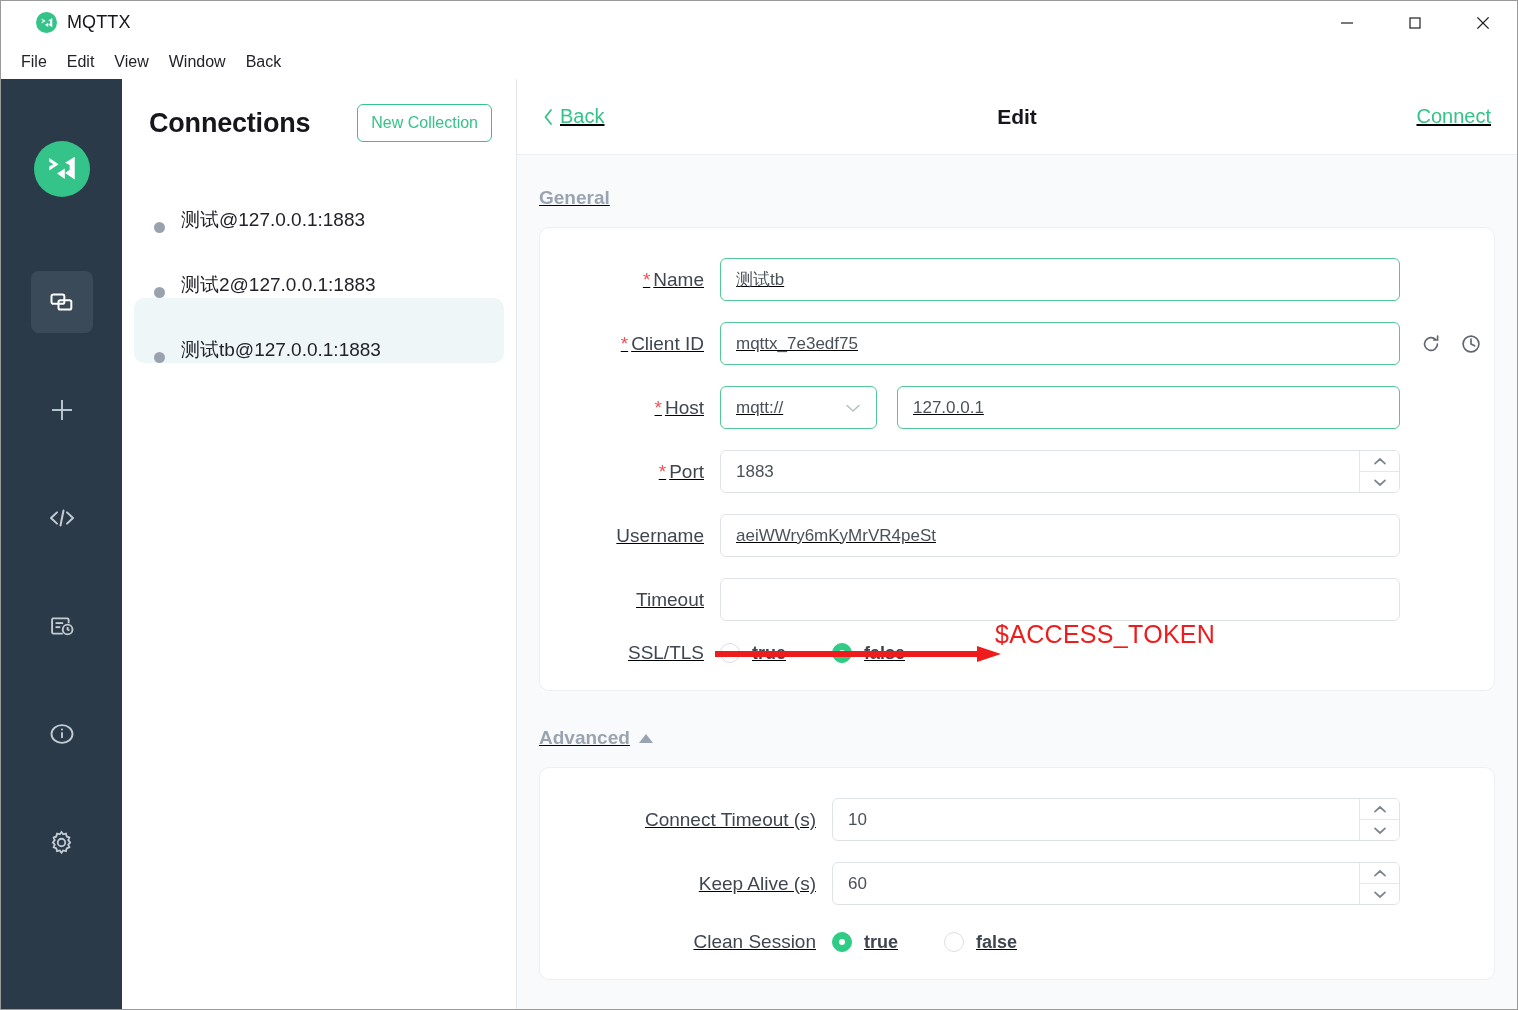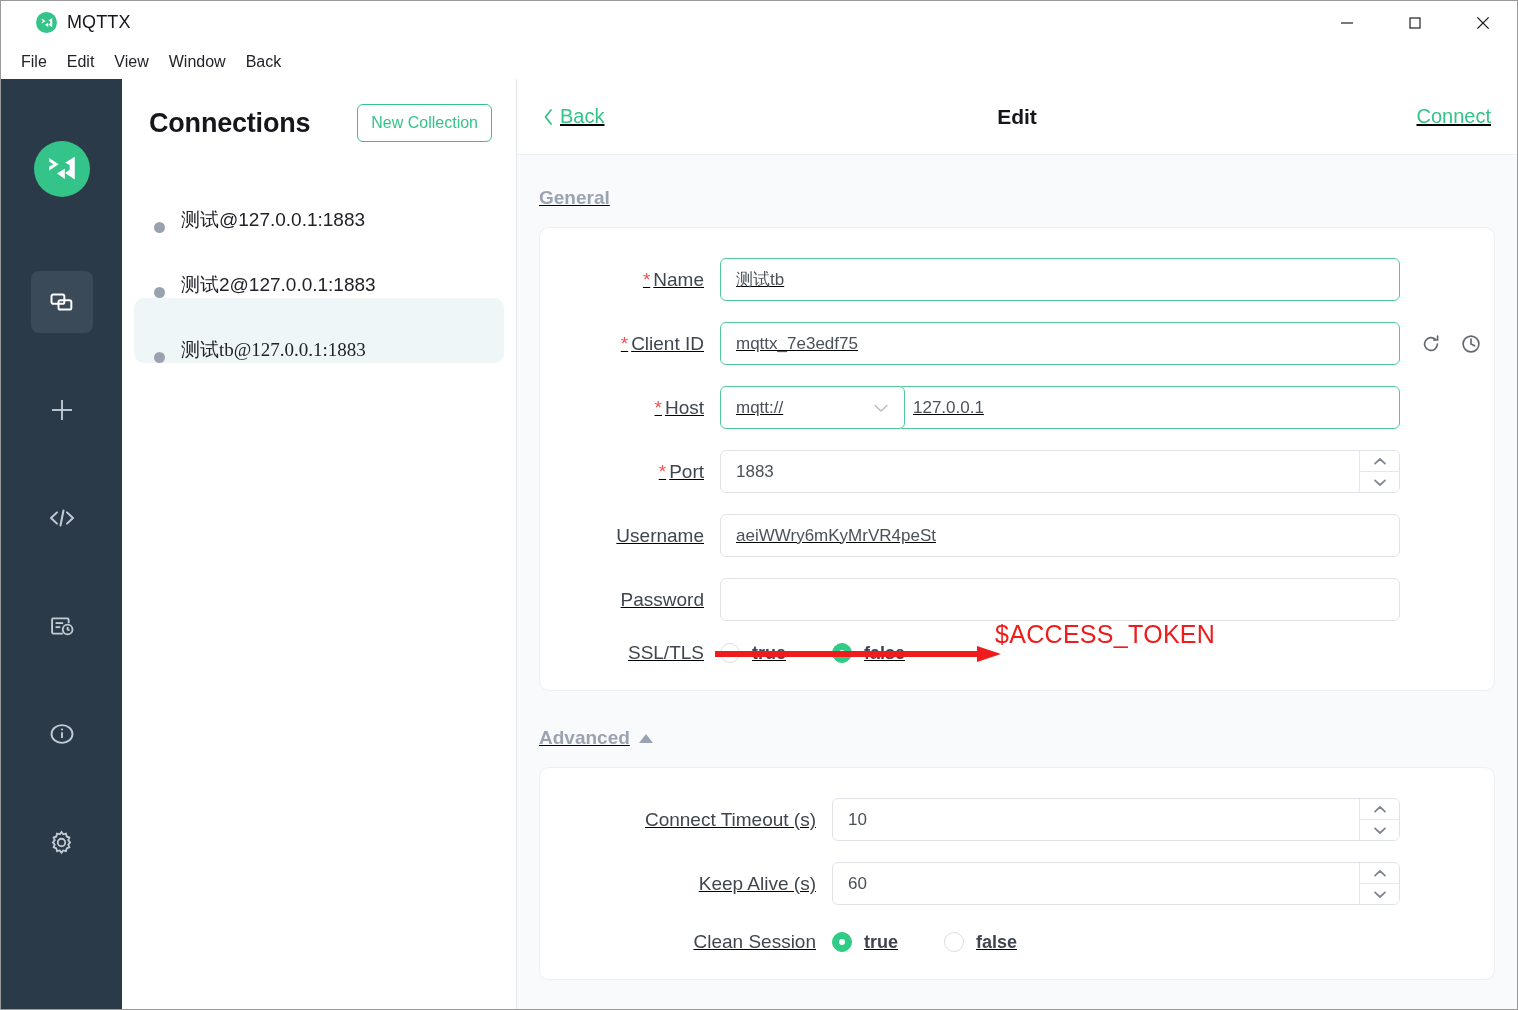--- a/index.html
+++ b/index.html
@@ -143,21 +143,21 @@
   .conn-list { margin-top: 26px; padding: 0 12px; }
   .conn-item {
     display: flex;
     align-items: flex-end;
     gap: 16px;
     height: 65px;
     padding: 0 20px;
     border-radius: 10px;
     cursor: pointer;
   }
-  .conn-item.selected { background: #eff6f8; font-family: Liberation Serif, serif; }
+  .conn-item.selected { background: #eff6f8; }
   .conn-dot {
     width: 11px; height: 11px;
     border-radius: 50%;
     background: #9aa3ad;
     flex: none;
   }
   .conn-label {
     font-size: 19px;
     color: #22222a;
   }
@@ -271,21 +271,21 @@
   .w-pass   { width: 680px; }
   .w-num    { width: 680px; padding-right: 42px; }
   .w-num-adv{ width: 568px; padding-right: 42px; }
 
   .select-wrap {
     position: relative;
     width: 163px;
     margin-right: 14px;
   }
   .select-box {
-    width: 185px;
+    width: 157px;
     height: 43px;
     border: 1px solid #53c897;
     border-radius: 6px;
     background: #ffffff;
     display: flex;
     align-items: center;
     padding: 5px 15px;
     font-size: 17px;
     color: #4b5159;
     cursor: pointer;
@@ -584,21 +584,21 @@
             </div>
           </div>
         </div>
 
         <div class="row">
           <div class="lbl">Username</div>
           <input class="inp w-user" value="aeiWWry6mKyMrVR4peSt" style="">
         </div>
 
         <div class="row">
-          <div class="lbl">Password</div>
+          <div class="lbl">Timeout</div>
           <input class="inp w-pass" type="text" value="" style="">
         </div>
 
         <div class="row" style="margin-top:20px;">
           <div class="lbl">SSL/TLS</div>
           <div class="radio-group">
             <span class="radio"></span>
             <span class="radio-text">true</span>
             <span class="radio on"></span>
             <span class="radio-text">false</span>

